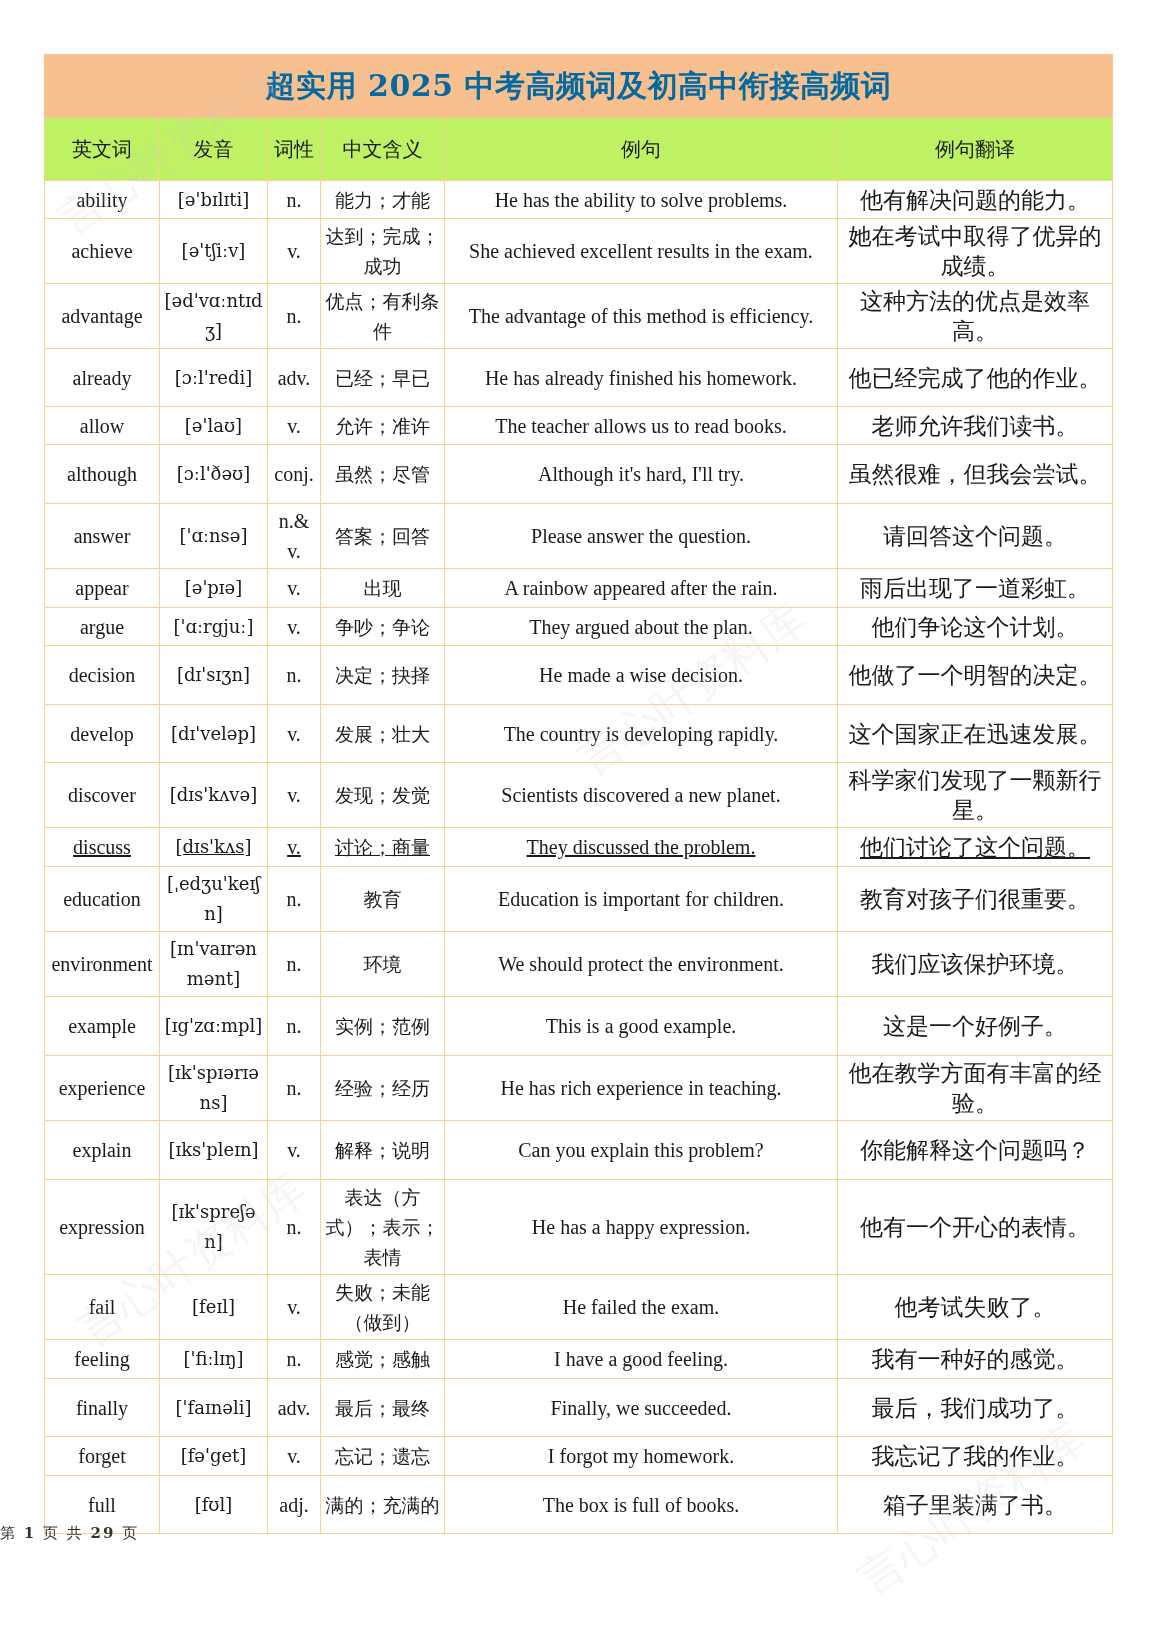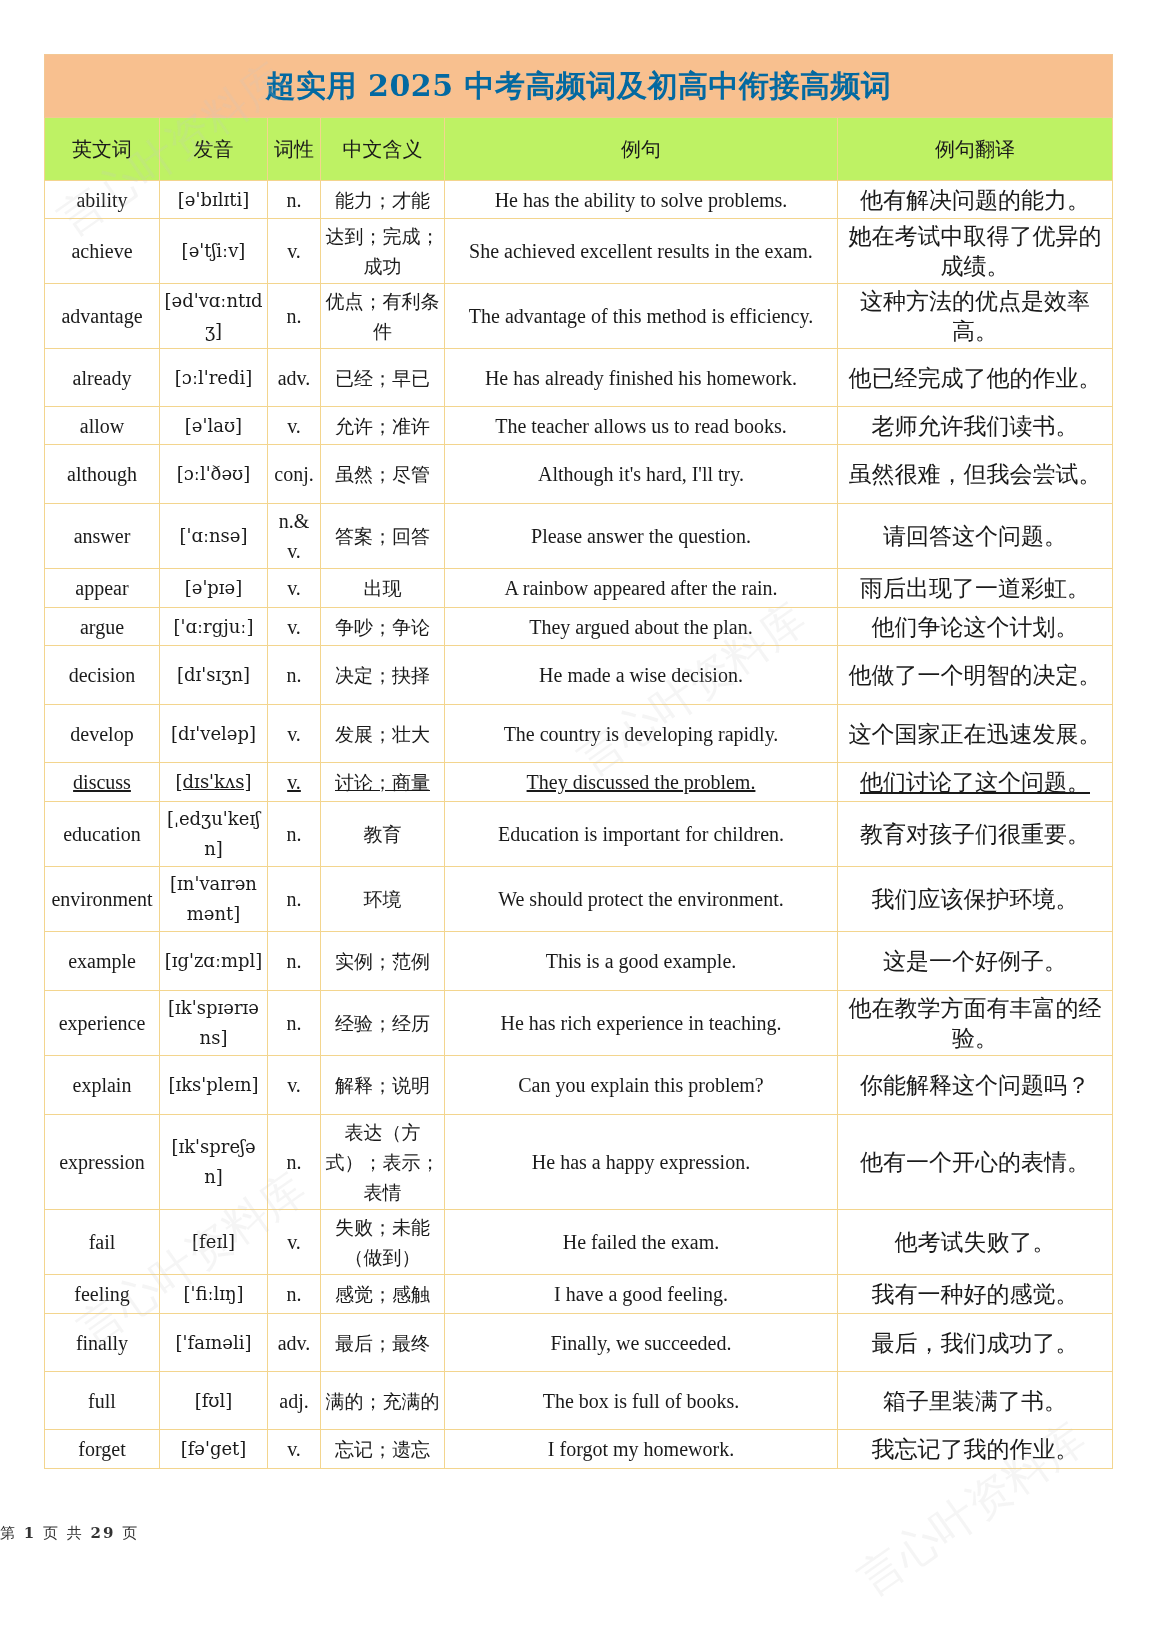--- a/index.html
+++ b/index.html
@@ -133,20 +133,28 @@
           <td class="tr">他做了一个明智的决定。</td>
         </tr>
         <tr style="height: 58px;">
           <td class="en">develop</td>
           <td class="ipa">[dɪ'veləp]</td>
           <td class="pos">v.</td>
           <td class="zh">发展；壮大</td>
           <td class="ex">The country is developing rapidly.</td>
           <td class="tr">这个国家正在迅速发展。</td>
         </tr>
+        <tr style="height: 59px;">
+          <td class="en">discover</td>
+          <td class="ipa">[dɪs'kʌvə]</td>
+          <td class="pos">v.</td>
+          <td class="zh">发现；发觉</td>
+          <td class="ex">Scientists discovered a new planet.</td>
+          <td class="tr">科学家们发现了一颗新行星。</td>
+        </tr>
         <tr style="height: 39px; text-decoration: underline;">
           <td class="en">discuss</td>
           <td class="ipa">[dɪs'kʌs]</td>
           <td class="pos">v.</td>
           <td class="zh">讨论；商量</td>
           <td class="ex">They discussed the problem.</td>
           <td class="tr">他们讨论了这个问题。</td>
         </tr>
         <tr style="height: 58px;">
           <td class="en">education</td>
@@ -213,35 +221,35 @@
           <td class="tr">我有一种好的感觉。</td>
         </tr>
         <tr style="height: 58px;">
           <td class="en">finally</td>
           <td class="ipa">['faɪnəli]</td>
           <td class="pos">adv.</td>
           <td class="zh">最后；最终</td>
           <td class="ex">Finally, we succeeded.</td>
           <td class="tr">最后，我们成功了。</td>
         </tr>
+        <tr style="height: 39px;">
+          <td class="en">forget</td>
+          <td class="ipa">[fə'get]</td>
+          <td class="pos">v.</td>
+          <td class="zh">忘记；遗忘</td>
+          <td class="ex">I forgot my homework.</td>
+          <td class="tr">我忘记了我的作业。</td>
+        </tr>
         <tr style="height: 58px;">
           <td class="en">full</td>
           <td class="ipa">[fʊl]</td>
           <td class="pos">adj.</td>
           <td class="zh">满的；充满的</td>
           <td class="ex">The box is full of books.</td>
           <td class="tr">箱子里装满了书。</td>
-        </tr>
-        <tr style="height: 39px;">
-          <td class="en">forget</td>
-          <td class="ipa">[fə'get]</td>
-          <td class="pos">v.</td>
-          <td class="zh">忘记；遗忘</td>
-          <td class="ex">I forgot my homework.</td>
-          <td class="tr">我忘记了我的作业。</td>
         </tr>
       </tbody>
   </table>
 </div>
 
 <div class="footer">
   <span>第</span>
   <b>1</b>
   <span>页 共</span>
   <b>29</b>

